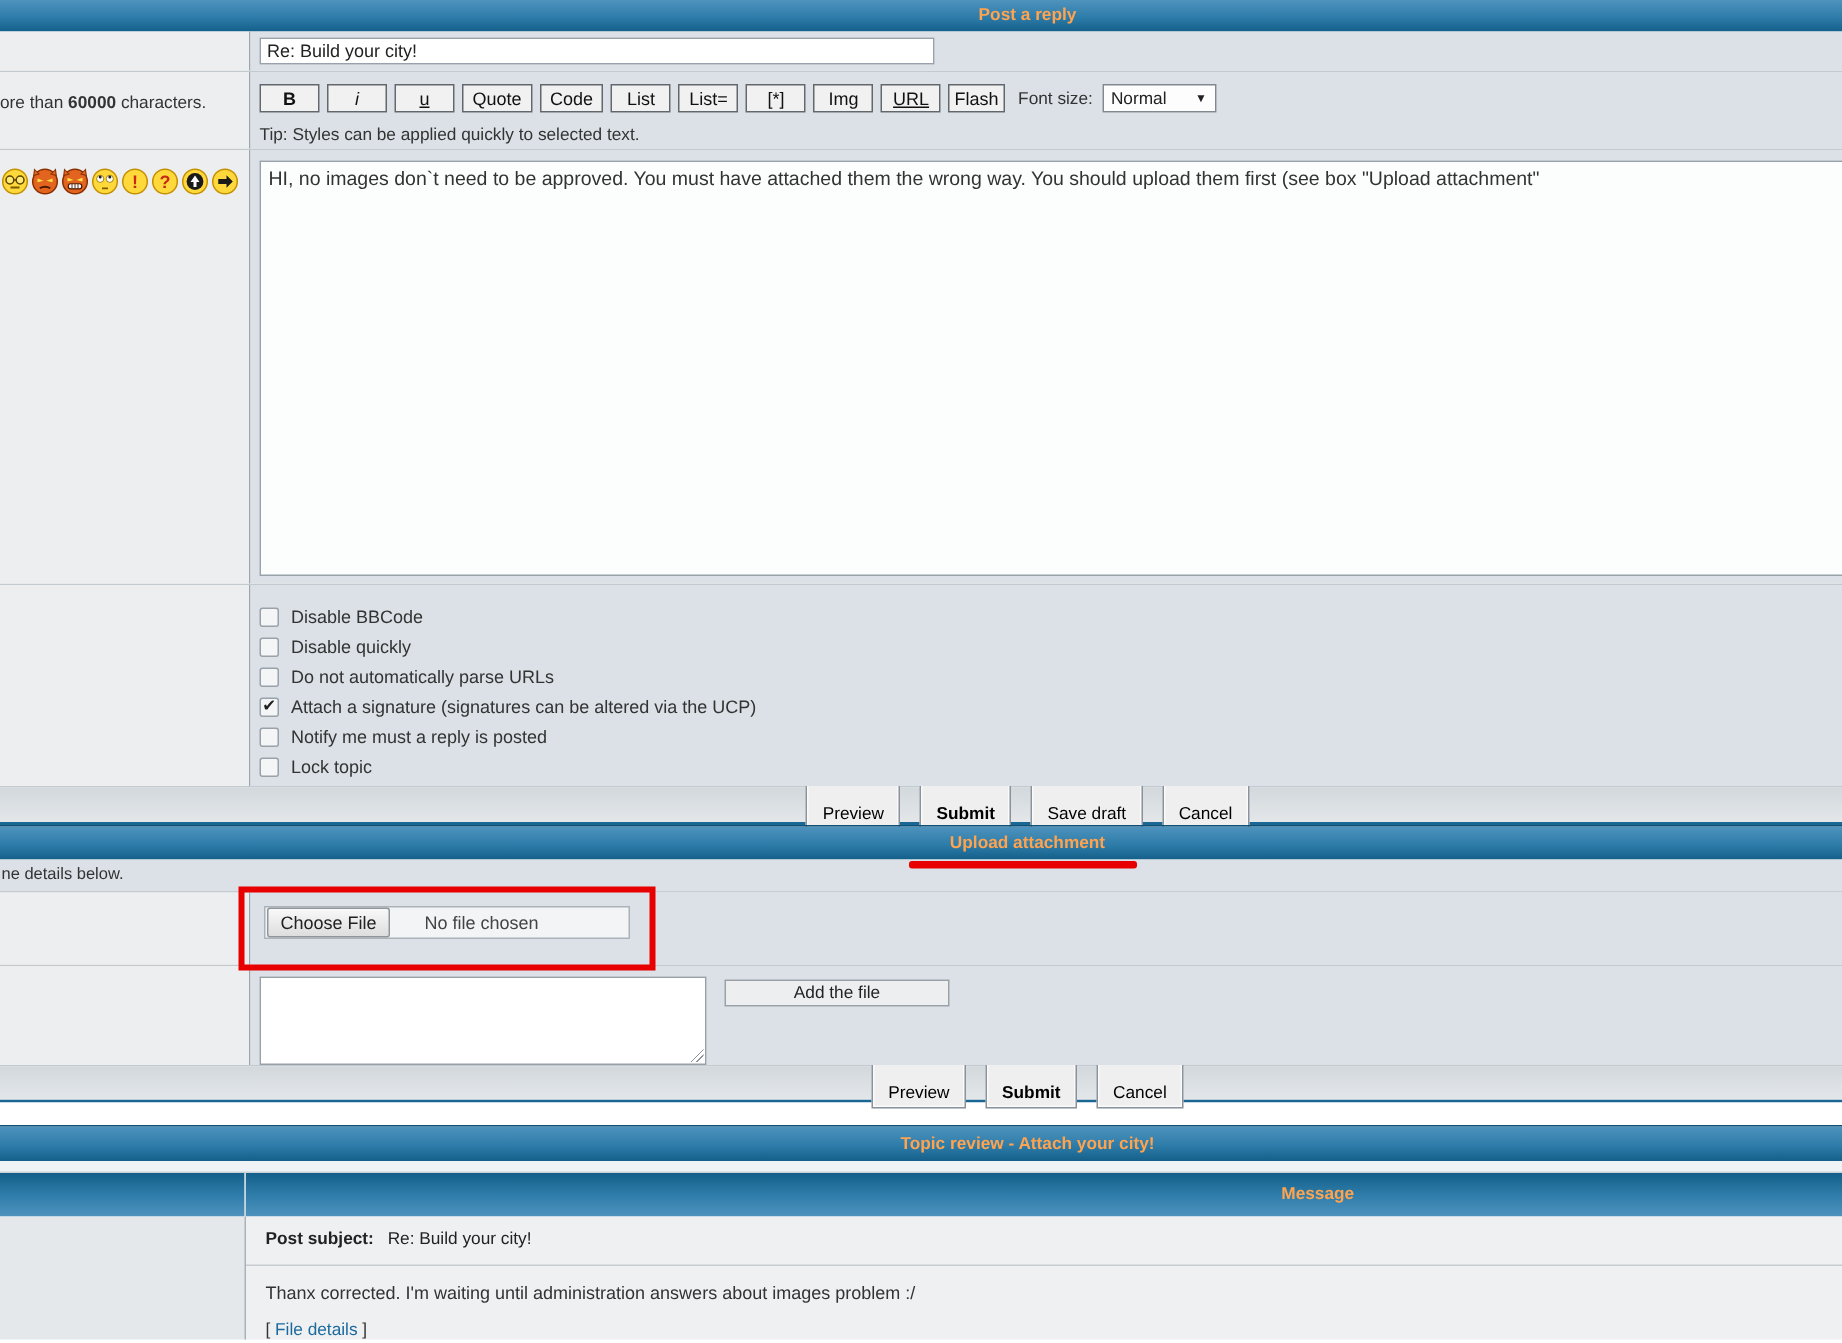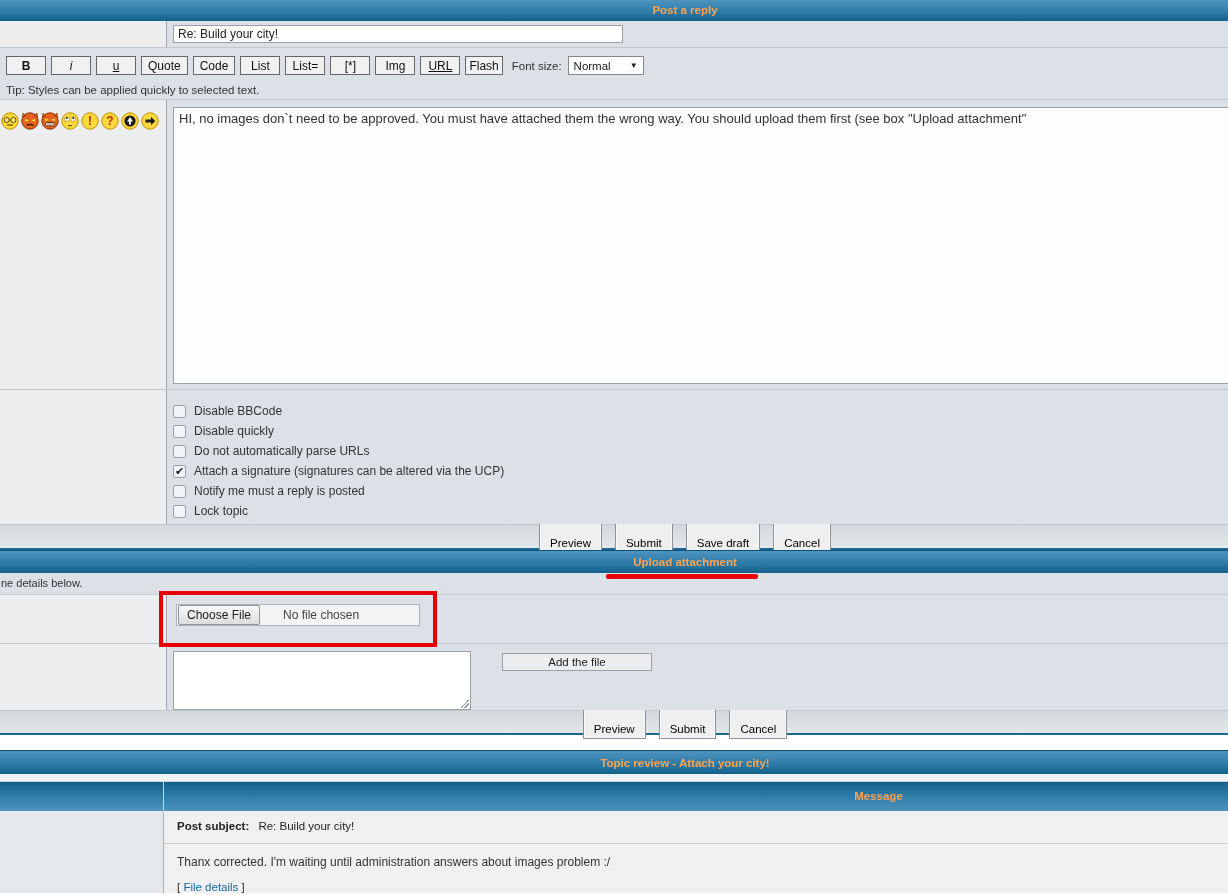--- a/index.html
+++ b/index.html
@@ -78,21 +78,21 @@
   .opt input {
     appearance:none; -webkit-appearance:none; width:13px; height:13px;
     border:1px solid #9AA2A9; background:#F4F5F6; border-radius:2px; margin:0 8px 0 0; cursor:pointer;
   }
   .opt input:checked::before { content:"✔"; display:block; font-size:11px; line-height:11px; text-align:center; color:#222; }
 
   .btn {
     font:11.5px "Liberation Sans", sans-serif; color:#000; background:#EFEFEF;
     border:1px solid #8A939B; box-shadow:inset 0 0 0 1px #FAFAFA; padding:16px 10px 3px; cursor:pointer;
   }
-  .btn.primary { font-weight:normal; }
+  .btn.primary { font-weight:bold; }
 
   
   .explain-row { height:22px; background:#DBE1E6; border-bottom:1px solid #C6CCD1; position:relative; overflow:hidden; }
   .explain-row span { position:absolute; left:1px; top:4px; font-size:11px; color:#333; white-space:nowrap; }
   .r-file    { height:49px; }
   .r-comment { height:67px; }
   .filewrap {
     margin:9px 0 0 9px; width:244px; height:22px; display:flex; align-items:center;
     border:1px solid #ABB2B8; background:#F2F4F5; cursor:pointer;
   }
@@ -103,21 +103,21 @@
   .filestatus { margin-left:23px; font-size:12px; color:#444; white-space:nowrap; }
   .comment-zone { display:flex; align-items:flex-start; }
   .comment-wrap { position:relative; margin:7px 0 0 6px; }
   .comment-textarea {
     display:block; width:298px; height:59px; border:1px solid #98A1A8; background:#fff;
     resize:none; font:12px "Liberation Sans", sans-serif; padding:2px 4px;
   }
   .grip { position:absolute; right:2px; bottom:2px; width:9px; height:9px; pointer-events:none;
     background:linear-gradient(135deg,transparent 0 50%,#8a9199 50% 57%,transparent 57% 72%,#8a9199 72% 79%,transparent 79%); }
   .addfile-btn {
-    margin:9px 0 0 31px; width:150px; height:18px; background:#ECEEEF; border:1px solid #99A0A7;
+    margin:9px 0 0 12px; width:150px; height:18px; background:#ECEEEF; border:1px solid #99A0A7;
     font-size:11.5px; color:#222; cursor:pointer;
   }
 
   .gap { height:15px; background:#fff; }
 
   
   .sep3 { height:8px; background:#F0F3F5; border-bottom:1px solid #CAD2D7; }
   .colhead { display:flex; height:29px; }
   .colhead .c-l { width:164px; border-right:1px solid #CAD2D7; background:linear-gradient(180deg,#14608B 0%,#2E7CA9 50%,#4E93BE 100%); }
   .colhead .c-r { flex:1; background:linear-gradient(180deg,#14608B 0%,#2E7CA9 50%,#4E93BE 100%);
@@ -147,20 +147,23 @@
     </div>
 
     <div class="row r-subject">
       <div class="cell-l"></div>
       <div class="cell-r">
         <input class="subject-input" type="text" value="Re: Build your city!" style="">
       </div>
     </div>
 
     <div class="row r-toolbar">
+      <div class="cell-l">
+        <span class="charnote"><span>ore than </span><b>60000</b><span> characters.</span></span>
+      </div>
       <div class="cell-r">
         <div class="toolbar">
           <button class="tb bold">B</button>
           <button class="tb ital">i</button>
           <button class="tb unders">u</button>
           <button class="tb">Quote</button>
           <button class="tb">Code</button>
           <button class="tb">List</button>
           <button class="tb">List=</button>
           <button class="tb">[*]</button>

